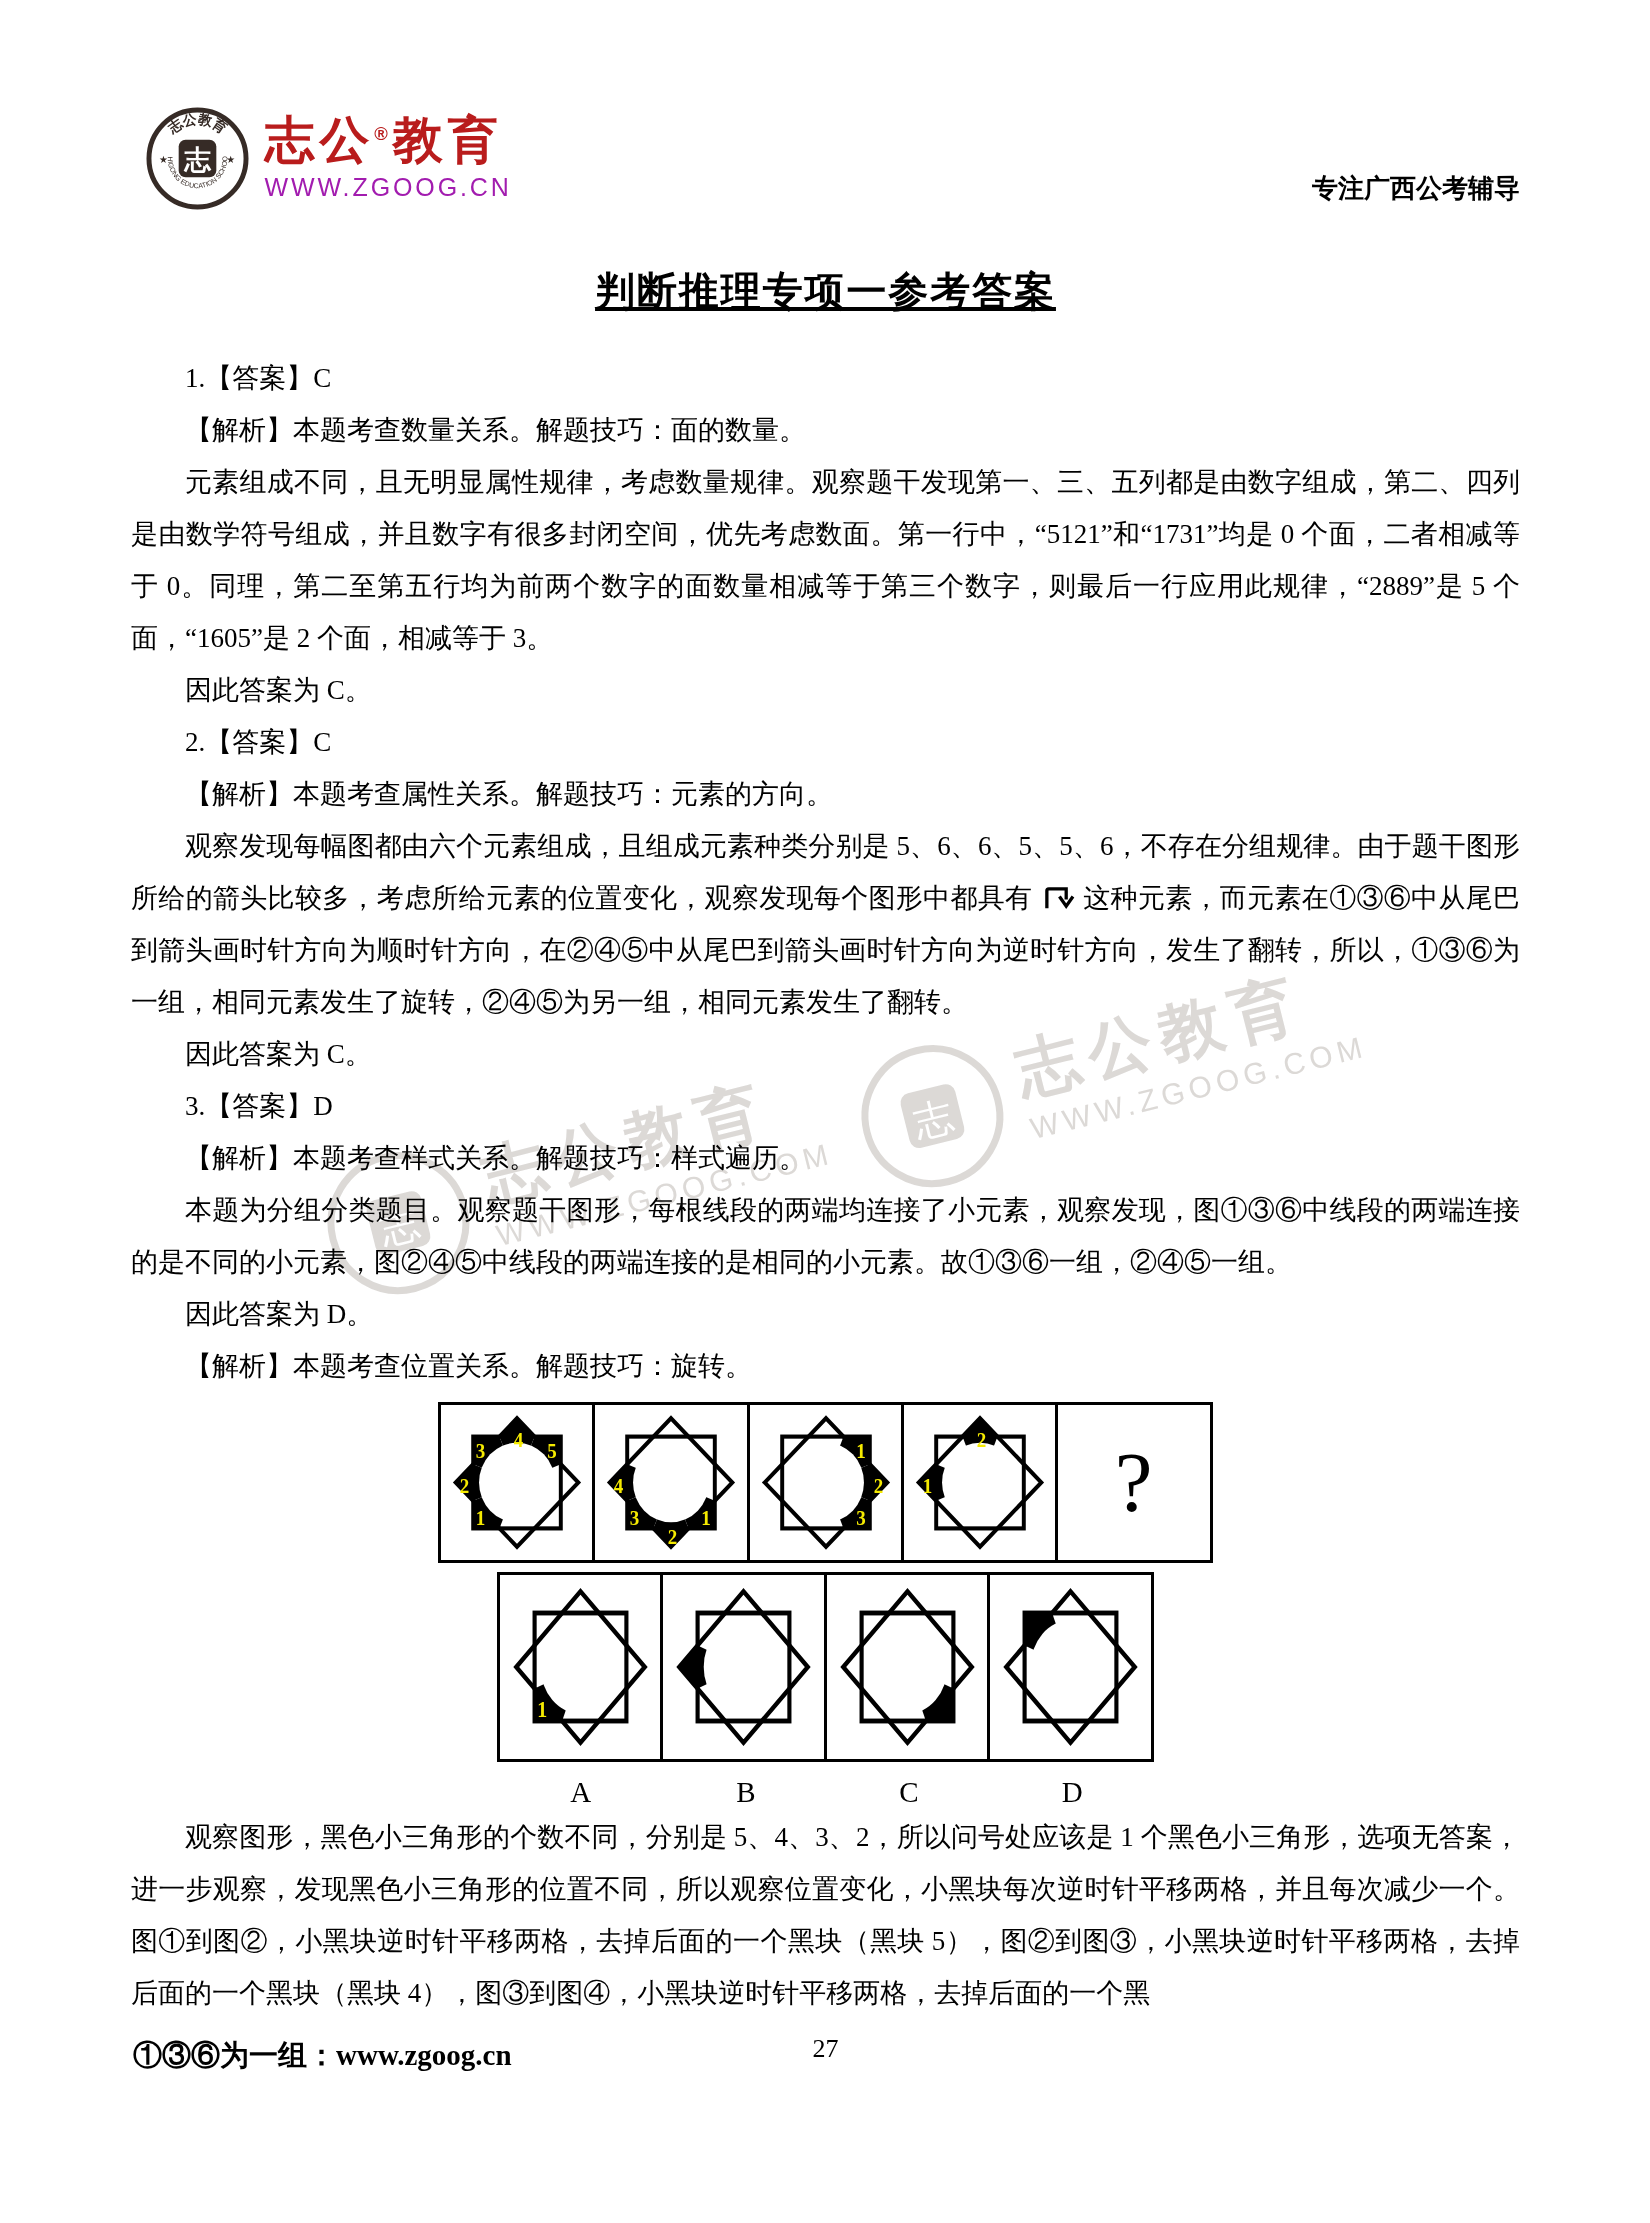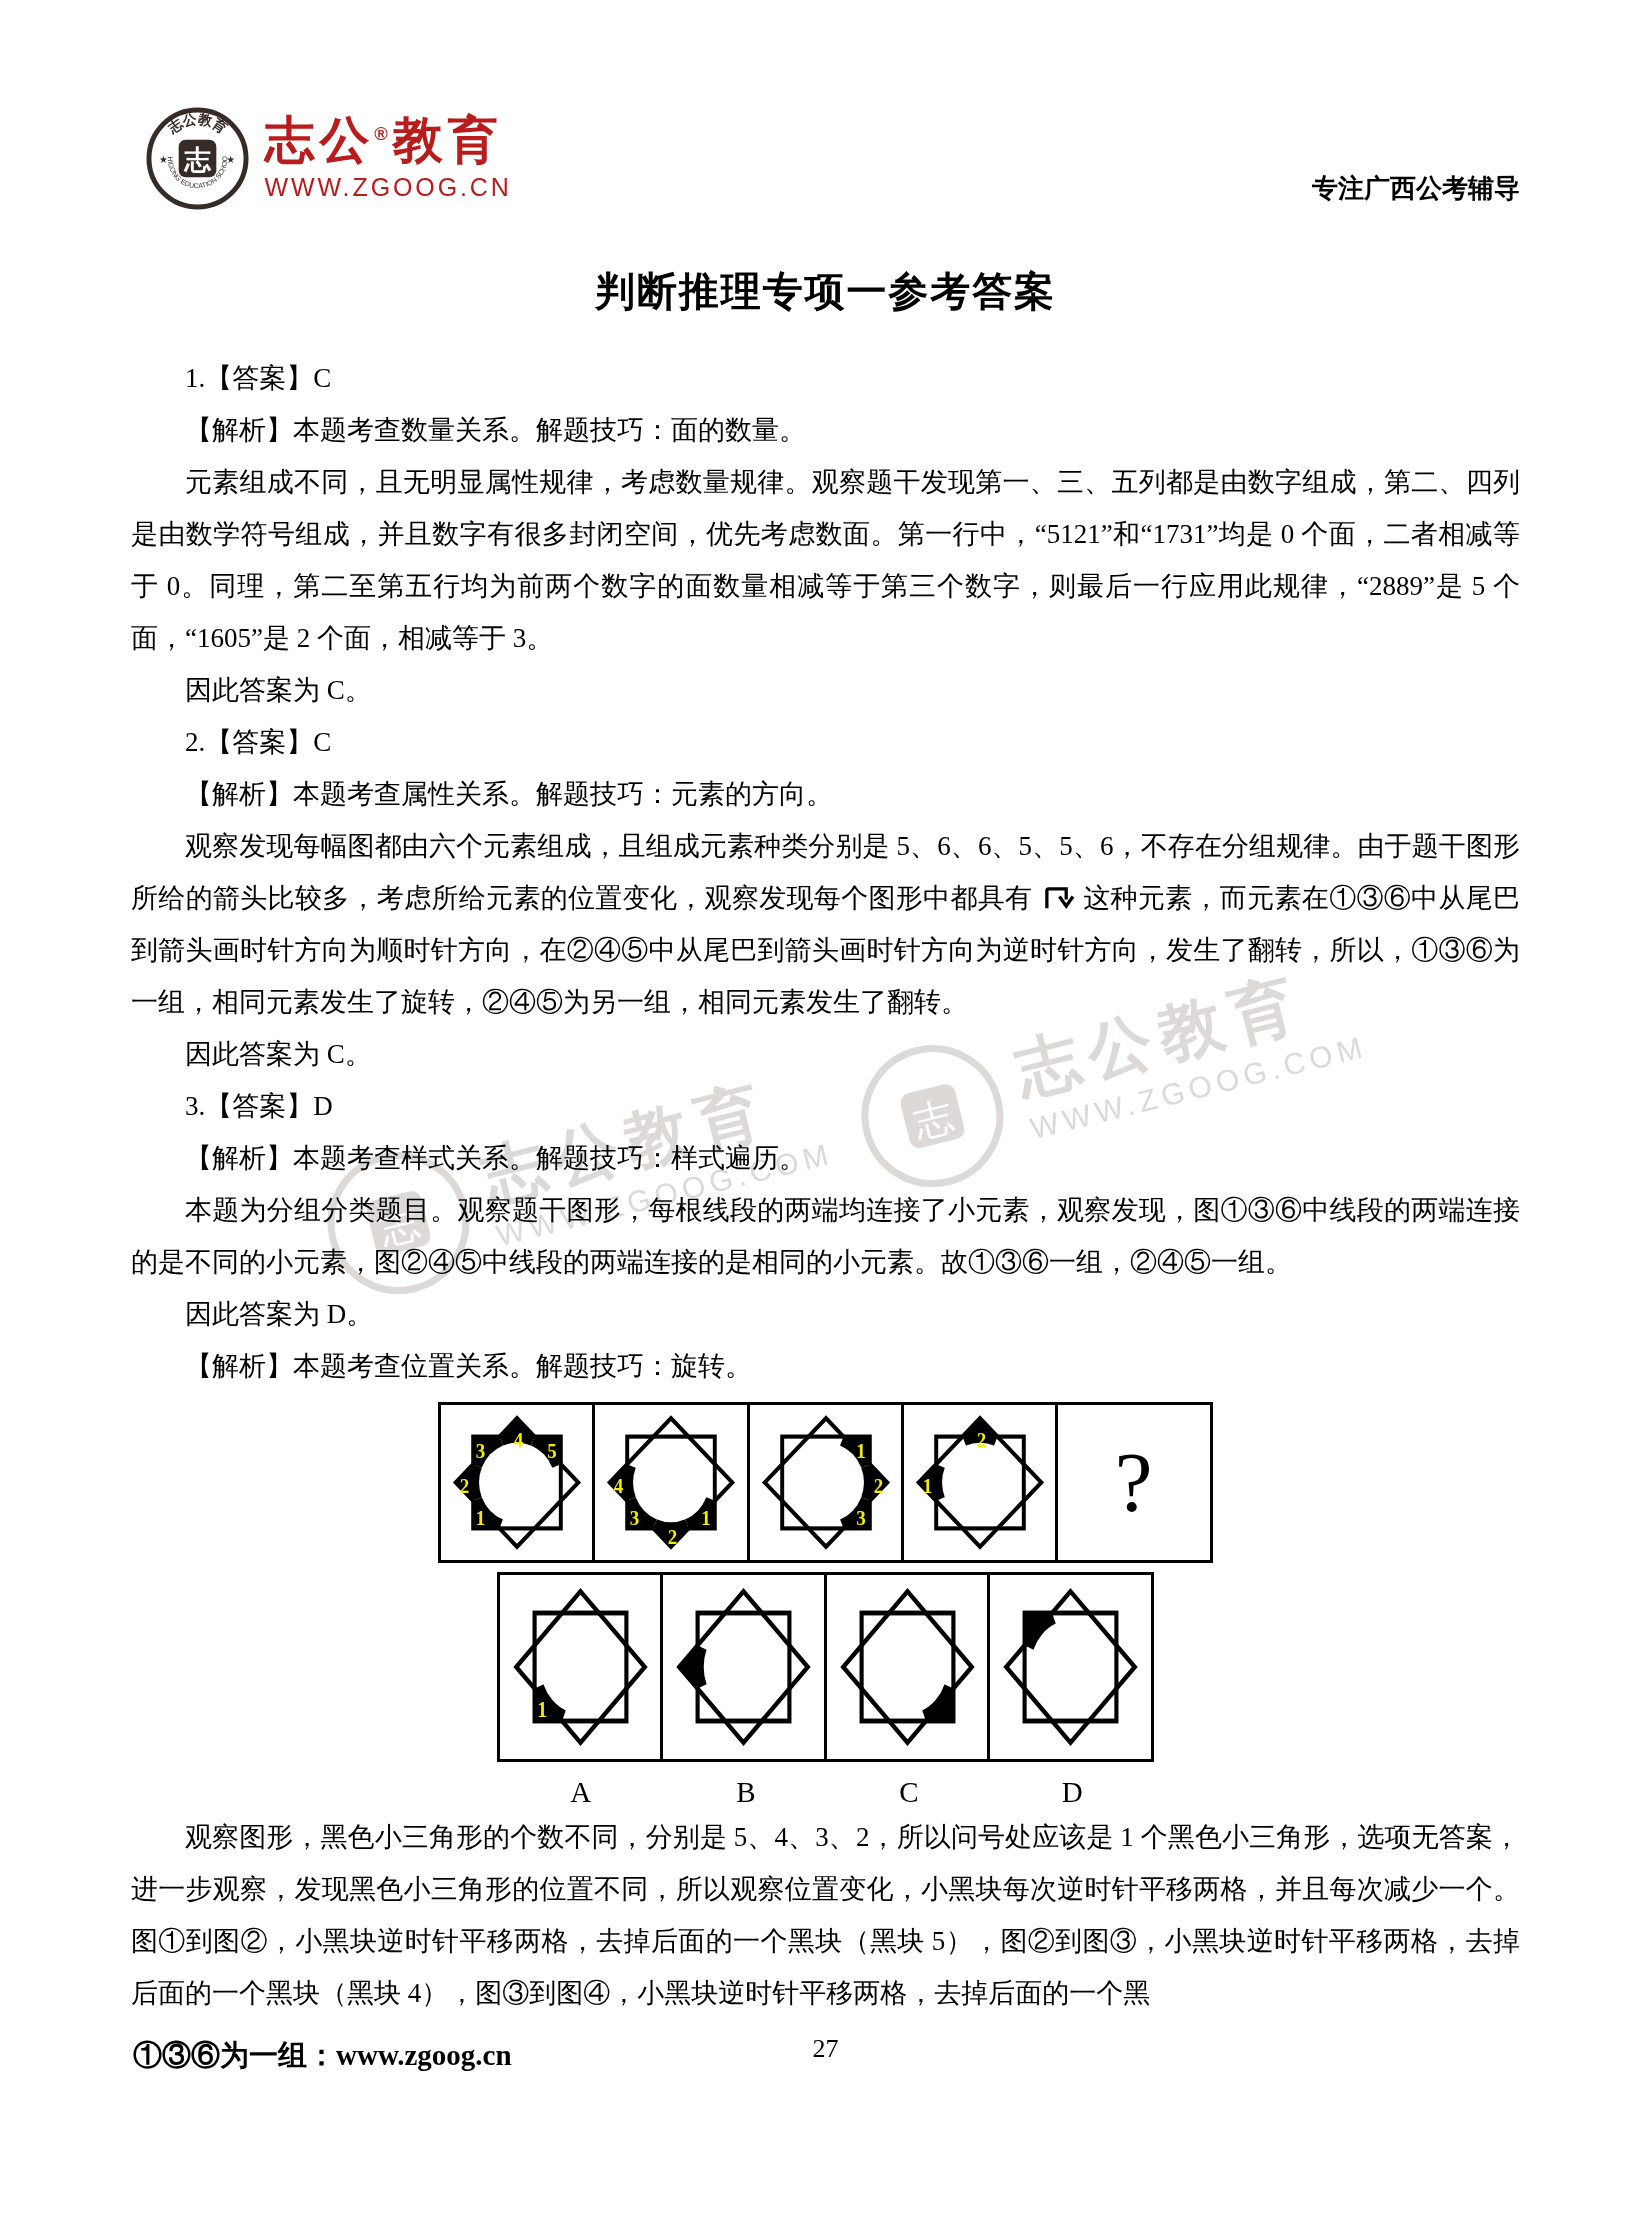--- a/index.html
+++ b/index.html
@@ -15,26 +15,26 @@
           letter-spacing:4.9px;margin-top:9.7px;}
   
   .hwrap{position:relative;z-index:1;}
   header.top{display:flex;justify-content:space-between;align-items:flex-end;
              padding:107px 131px 0 146px;}
   .logo{display:flex;align-items:center;gap:15.5px;color:#362b26;}
   .brand{font-family:"Liberation Sans","DejaVu Sans",sans-serif;font-weight:bold;
          font-size:50px;letter-spacing:4.9px;color:#b91c1c;line-height:1;}
   .brand .reg{font-size:18.4px;vertical-align:17.5px;}
   .brand-url{font-family:"Liberation Sans","DejaVu Sans",sans-serif;font-size:25px;
-             letter-spacing:2.9px;color:#b91c1c;margin-top:7.8px;}
+             letter-spacing:2.9px;color:#a21caf;margin-top:7.8px;}
   .slogan{font-size:26px;font-weight:bold;padding-bottom:3.9px;}
   
   .title{position:relative;z-index:1;text-align:center;margin-top:54px;
          font-family:"Liberation Sans","DejaVu Sans",sans-serif;
-         font-weight:bold;font-size:40px;letter-spacing:1.9px;}
+         font-weight:bold;font-size:40px;letter-spacing:1.9px;text-decoration:underline;}
   .content{position:relative;z-index:1;margin:33px 131px 0 131px;
            font-size:27px;line-height:52px;text-align:justify;}
   .content p{margin:0;text-indent:2em;}
   .content p.line{text-align:left;}
   .inline-icon{display:inline-block;vertical-align:-4.9px;margin:0 7.8px;}
   
   .figrow{display:flex;justify-content:center;align-items:flex-start;margin:9.7px 0 3.9px;}
   .fcol{display:flex;flex-direction:column;align-items:center;}
   .fcell{box-sizing:border-box;border:3.9px solid #000;background:#fff;display:flex;
          align-items:center;justify-content:center;margin-left:-3.9px;}

